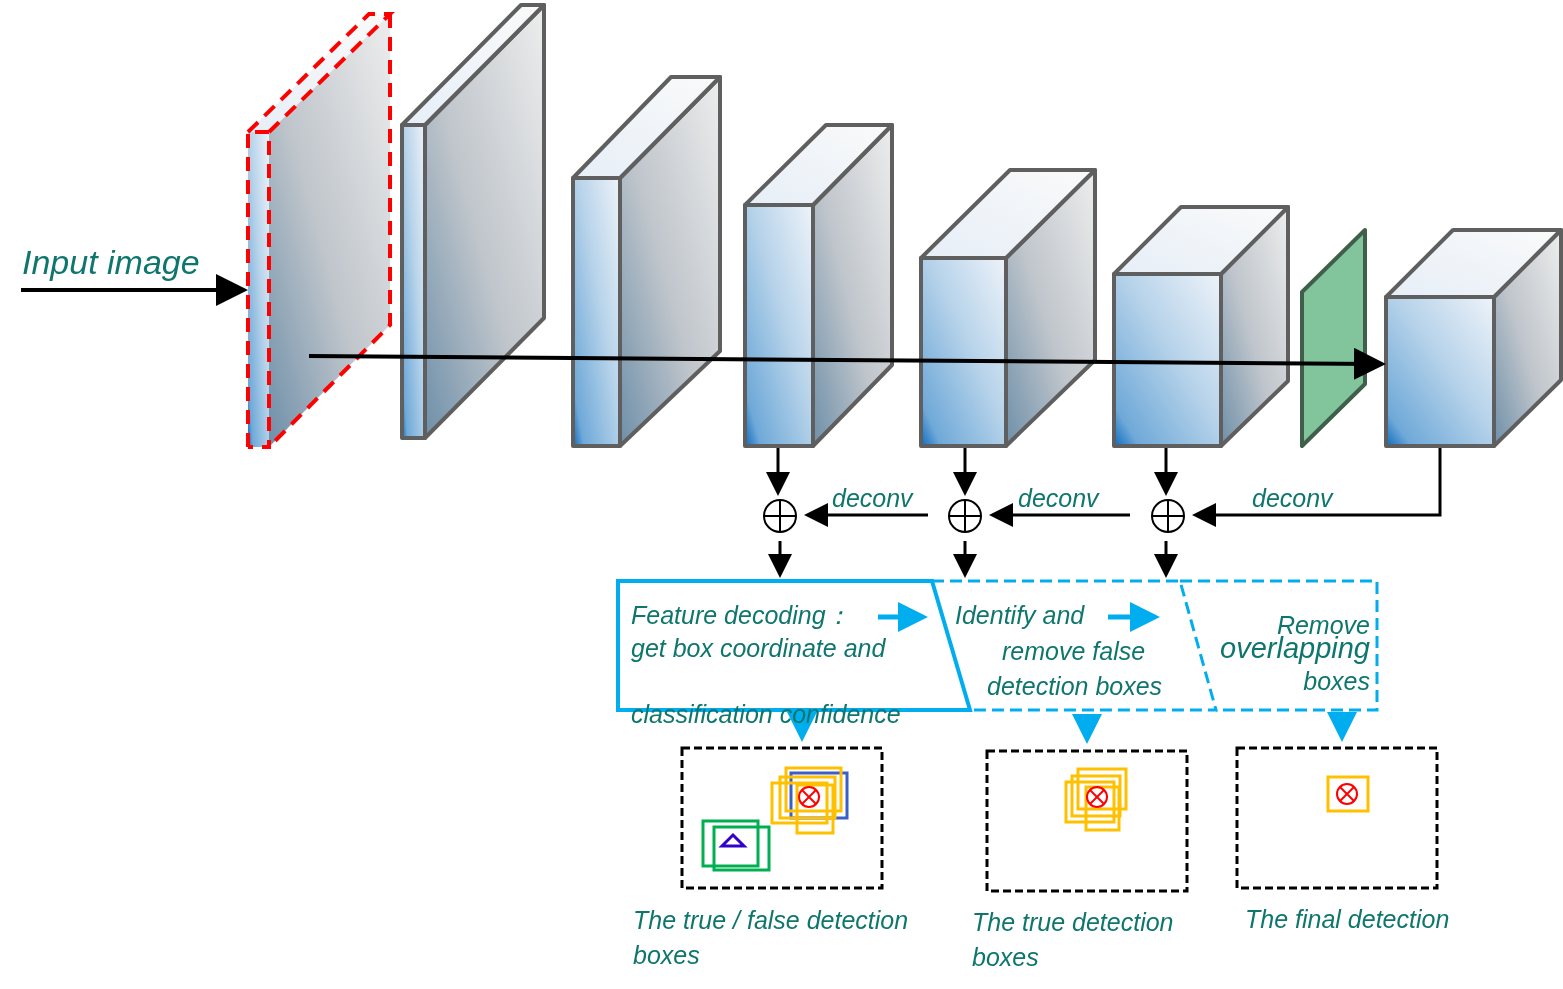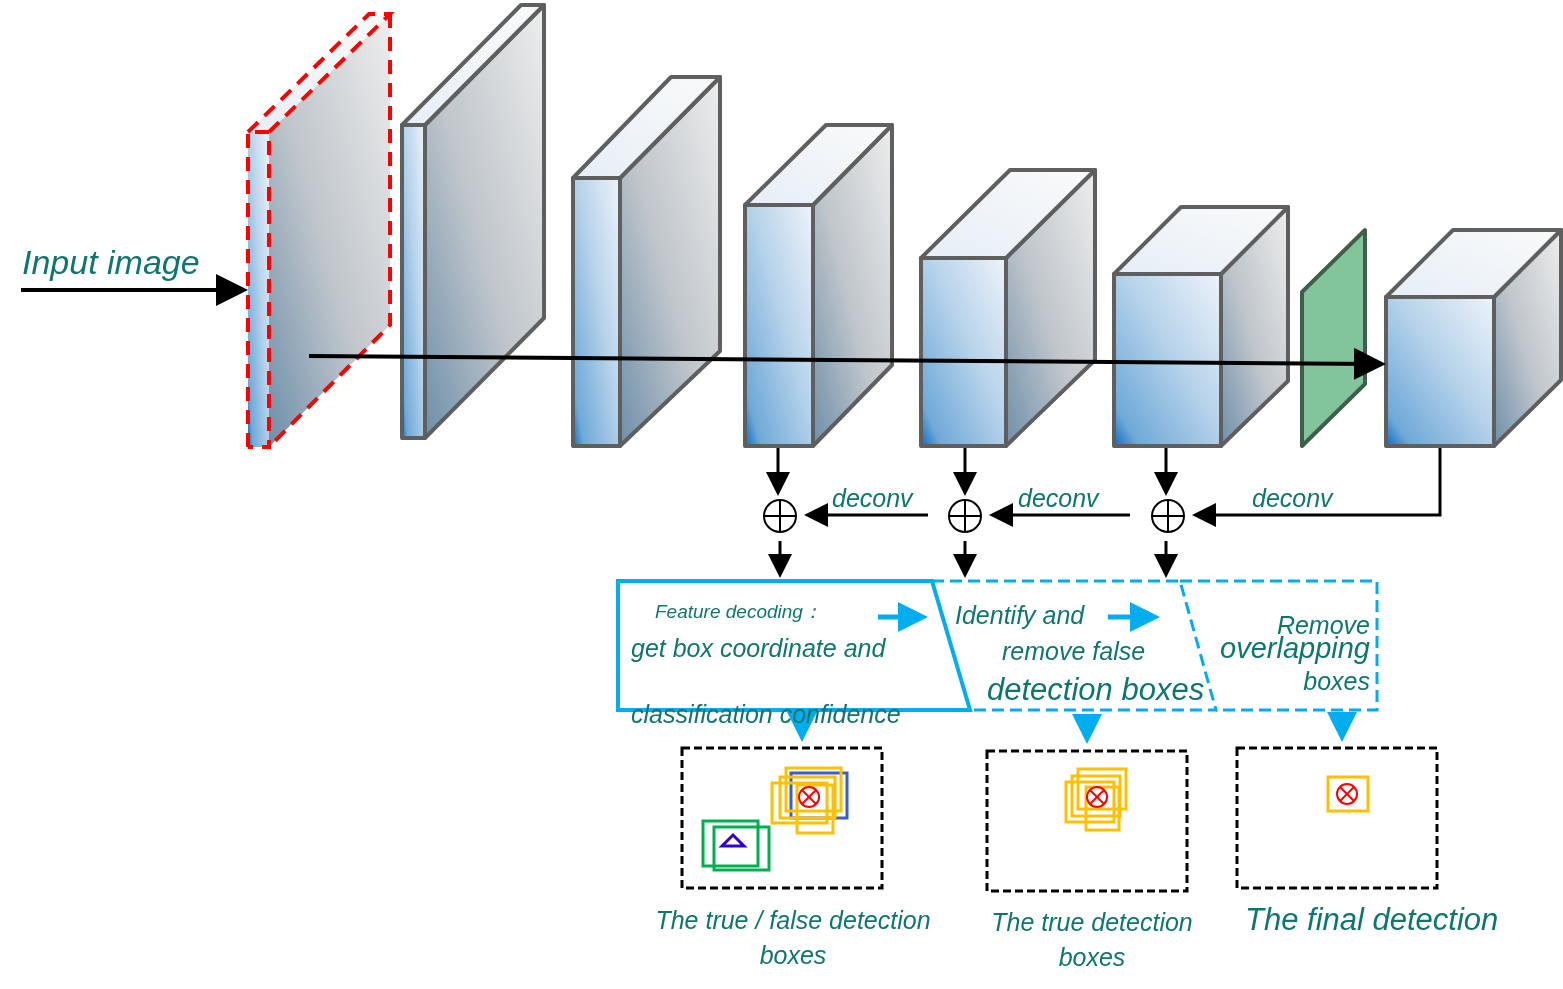--- a/index.html
+++ b/index.html
@@ -1,20 +1,20 @@
 <!DOCTYPE html>
 <html><head>
 <meta charset="utf-8">
 <style>
   html, body { margin: 0; padding: 0; background: #ffffff; }
   body { width: 1563px; height: 989px; position: relative; overflow: hidden;
          font-family: "Liberation Sans", sans-serif; }
   #diagram { position: absolute; left: 0; top: 0; }
   .lbl { position: absolute; color: #0f766e; white-space: nowrap; font-family: "Liberation Sans", sans-serif; font-style: italic; }
-  .ctr { text-align: center; }
+  .ctr { }
   .rgt { text-align: right; }
 </style>
 </head>
 <body>
 
 <svg id="diagram" width="1563" height="989" viewBox="0 0 1563 989" xmlns="http://www.w3.org/2000/svg">
   <defs>
     <linearGradient id="gFront" x1="0" y1="1" x2="1" y2="0">
       <stop offset="0" stop-color="#0E6BBF"></stop>
       <stop offset="0.12" stop-color="#6FA9D8"></stop>
@@ -191,38 +191,38 @@
   </g>
 </svg>
 
 <div class="lbl" style="left:22px; top:243px; font-size:34px;">Input image</div>
 
 <div class="lbl" style="left:832px; top:484px; font-size:25px;">deconv</div>
 <div class="lbl" style="left:1018px; top:484px; font-size:25px;">deconv</div>
 <div class="lbl" style="left:1252px; top:484px; font-size:25px;">deconv</div>
 
 <div>
-  <div class="lbl" style="left:631px; top:599px; font-size:19px;margin-left:24px;">Feature decoding：</div>
+  <div class="lbl" style="left:631px; top:599px; font-size:25px;">Feature decoding：</div>
   <div class="lbl" style="left:631px; top:634px; font-size:25px;">get box coordinate and</div>
   <div class="lbl" style="left:631px; top:700px; font-size:25px;">classification confidence</div>
 </div>
 <div>
   <div class="lbl" style="left:955px; top:601px; font-size:25px;">Identify and</div>
   <div class="lbl" style="left:978px; top:637px; font-size:25px;margin-left:24px;">remove false</div>
-  <div class="lbl" style="left:987px; top:672px; font-size:31px;">detection boxes</div>
+  <div class="lbl" style="left:987px; top:672px; font-size:25px;">detection boxes</div>
 </div>
 <div>
   <div class="lbl rgt" style="right:193px; top:611px; font-size:25px;">Remove</div>
   <div class="lbl rgt" style="right:193px; top:632px; font-size:29px;">overlapping</div>
   <div class="lbl rgt" style="right:193px; top:667px; font-size:25px;">boxes</div>
 </div>
 
 <div class="lbl ctr" style="left:633px; top:903px; width:320px; font-size:25px; line-height:35px;">
   <div>The true / false detection</div>
   <div>boxes</div>
 </div>
 <div class="lbl ctr" style="left:972px; top:905px; width:240px; font-size:25px; line-height:35px;">
   <div>The true detection</div>
   <div>boxes</div>
 </div>
-<div class="lbl ctr" style="left:1245px; top:902px; width:245px; font-size:31px; line-height:35px;">
+<div class="lbl ctr" style="left:1245px; top:902px; width:245px; font-size:25px; line-height:35px;">
   <div>The final detection</div>
 </div>
 
 </body></html>

